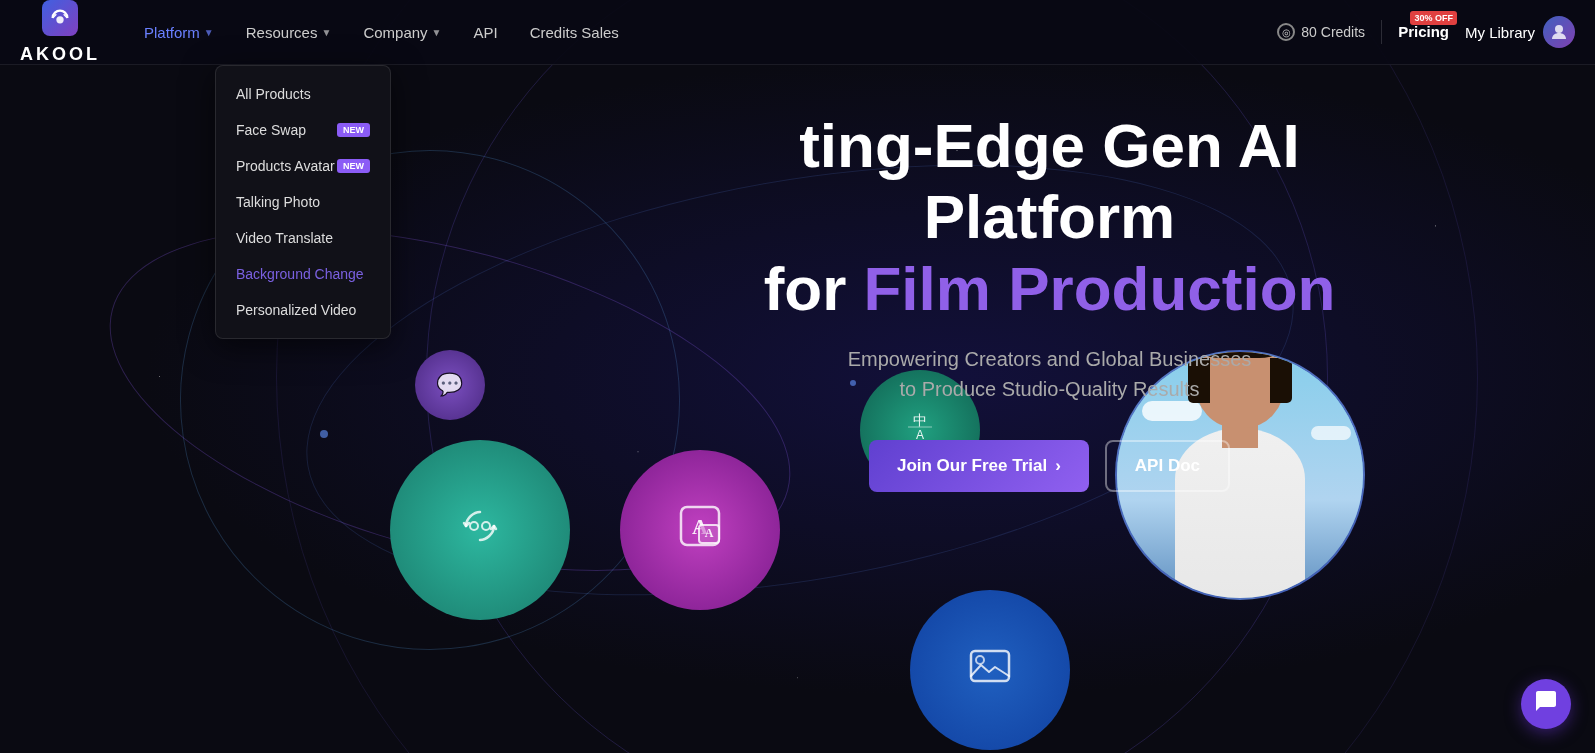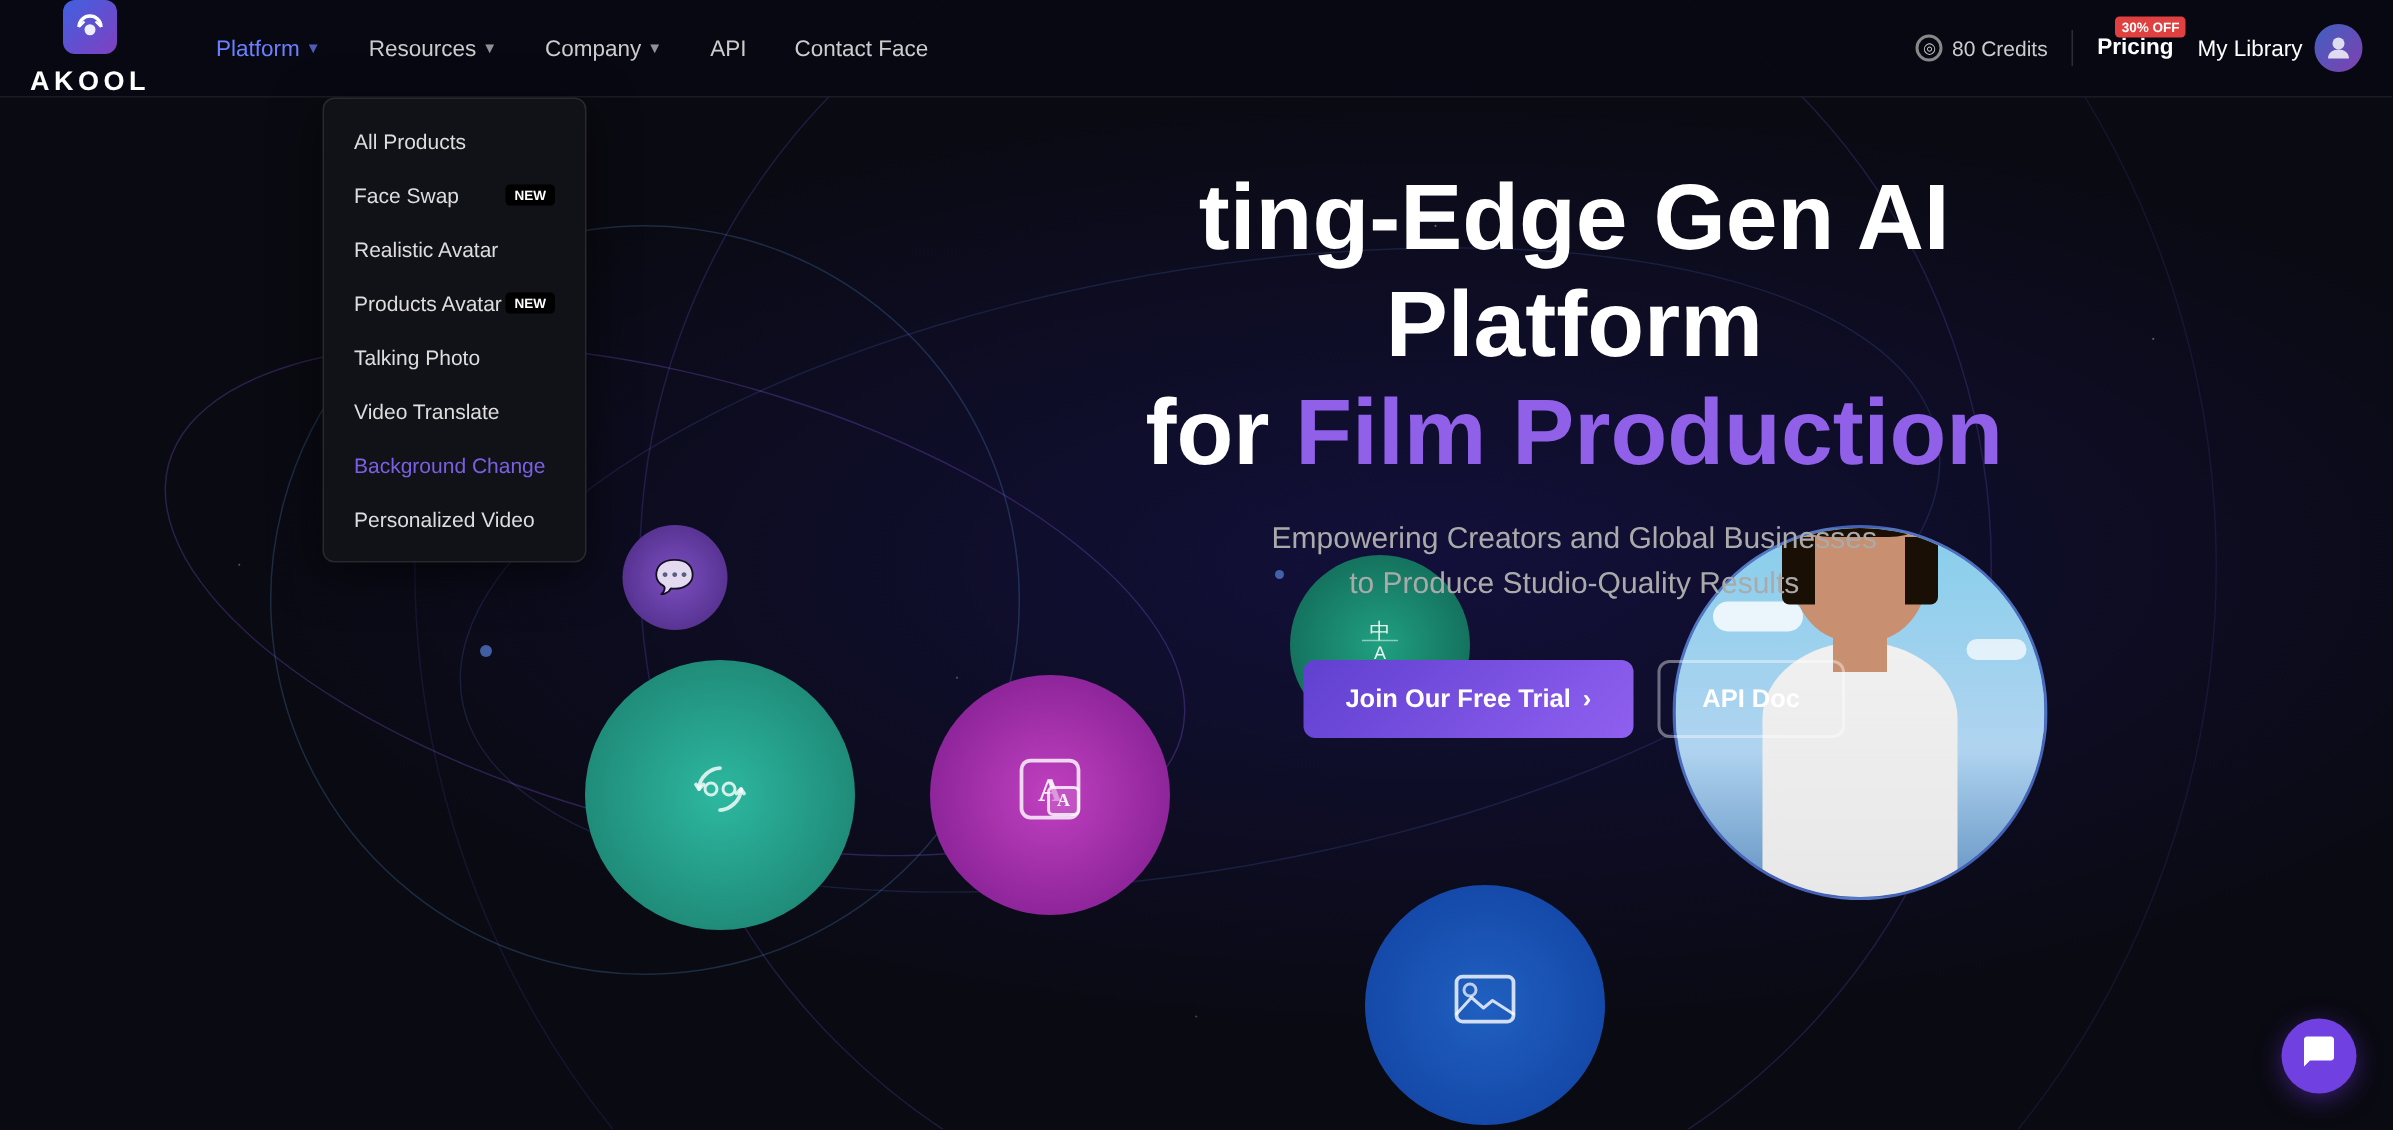--- a/index.html
+++ b/index.html
@@ -234,21 +234,21 @@
       display: flex;
       align-items: center;
       justify-content: space-between;
       padding: 10px 20px;
       font-size: 14px;
       color: #ddd;
       cursor: pointer;
     }
     .dropdown-item.active { color: #7a60e0; }
     .new-badge {
-      background: #000000;
+      background: #8b5cf6;
       color: #fff;
       font-size: 9px;
       font-weight: 700;
       padding: 2px 6px;
       border-radius: 3px;
       text-transform: uppercase;
     }
 
     
     .hero-content {
@@ -433,21 +433,21 @@
       <span class="nav-chevron">▼</span>
     </div>
     <div class="nav-item">
       <span>Company</span>
       <span class="nav-chevron">▼</span>
     </div>
     <div class="nav-item">
       <span>API</span>
     </div>
     <div class="nav-item">
-      <span>Contact Face</span>
+      <span>Credits Sales</span>
     </div>
   </div>
 
   <div class="nav-right">
     <div class="credits-badge">
       <div class="credits-icon">◎</div>
       <span>80 Credits</span>
     </div>
     <div class="nav-divider"></div>
     <div class="pricing-badge">
@@ -466,23 +466,20 @@
   </div>
 </nav>
 
 <div class="dropdown-menu">
   <div class="dropdown-item">
     <span>All Products</span>
   </div>
   <div class="dropdown-item">
     <span>Face Swap</span>
     <span class="new-badge">New</span>
-  </div>
-  <div class="dropdown-item">
-    <span>Realistic Avatar</span>
   </div>
   <div class="dropdown-item">
     <span>Products Avatar</span>
     <span class="new-badge">New</span>
   </div>
   <div class="dropdown-item">
     <span>Talking Photo</span>
   </div>
   <div class="dropdown-item">
     <span>Video Translate</span>

